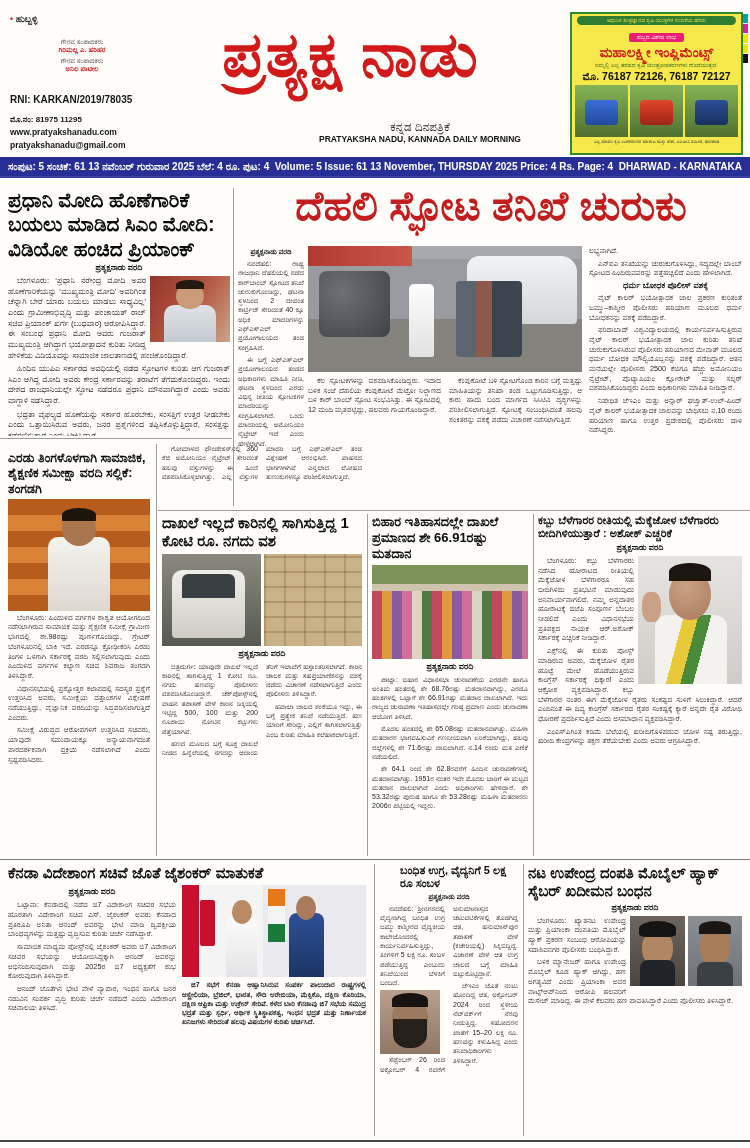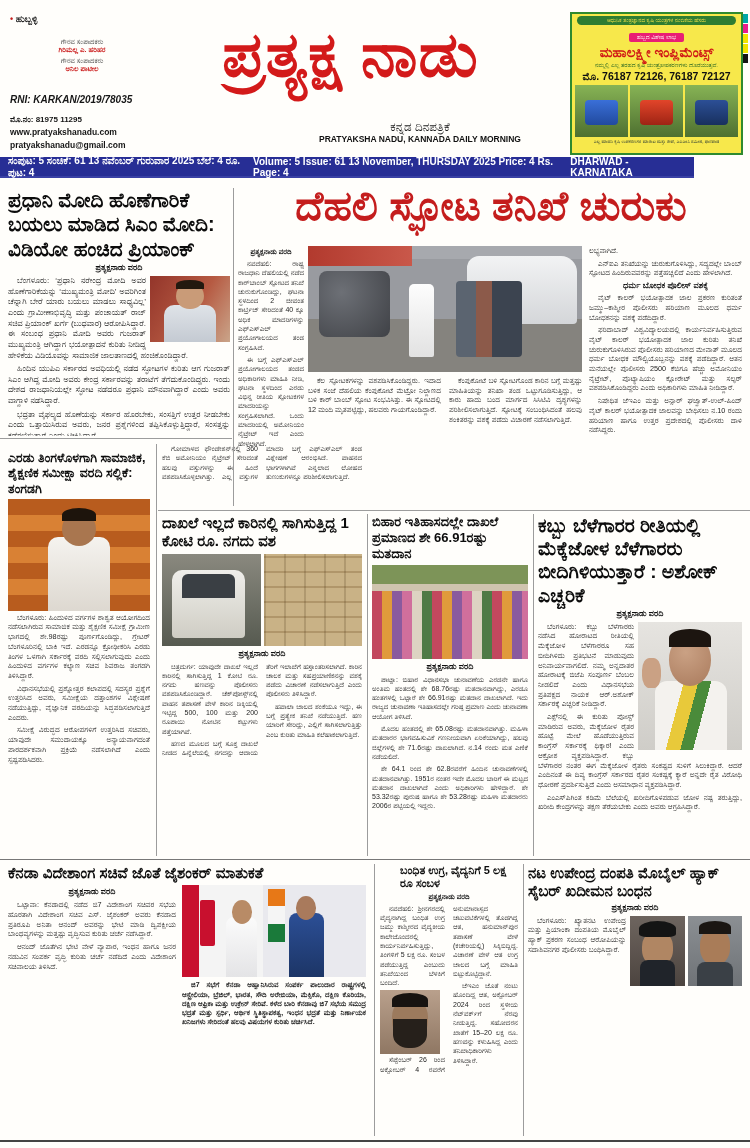--- a/index.html
+++ b/index.html
@@ -53,21 +53,21 @@
   <div class="abs" style="left:10px;top:14px;font-size:9px;font-weight:bold;color:#222;">
     <span class="red">•</span>
     <span>ಹುಬ್ಬಳ್ಳಿ</span>
   </div>
   <div class="abs" style="left:22px;top:38px;width:120px;">
     <p class="edlabel">ಗೌರವ ಸಂಪಾದಕರು</p>
     <p class="edname">ಗಿರಿಮಲ್ಲ ಎ. ಹರಿಹರ</p>
     <p class="edlabel">ಗೌರವ ಸಂಪಾದಕರು</p>
     <p class="edname">ಅನಿಲ ಪಾಟೀಲ</p>
   </div>
-  <div class="abs hinfo" style="left:10px;top:92px;font-size:10px;font-style:italic;">RNI: KARKAN/2019/78035</div>
+  <div class="abs hinfo" style="left:10px;top:92px;font-size:10px;">RNI: KARKAN/2019/78035</div>
   <div class="abs hinfo" style="left:10px;top:114px;">
     <div style="font-size:8px;">ಮೊ.ನಂ: 81975 11295</div>
     <div>www.pratyakshanadu.com</div>
     <div>pratyakshanadu@gmail.com</div>
   </div>
 
   <div class="abs" style="left:138px;top:22px;width:425px;">
     <div id="masthead">ಪ್ರತ್ಯಕ್ಷ ನಾಡು</div>
   </div>
   <div class="abs" style="left:280px;top:120px;width:280px;">
@@ -96,21 +96,21 @@
   </div>
 
   <div class="marks">
     <i style="background:#00a6a6;"></i>
       <i style="background:#e91e8c;"></i>
     <i style="background:#f2e400;"></i>
       <i style="background:#f2e400;"></i>
     <i style="background:#141414;"></i>
   </div>
 
-  <div id="infobar" class="abs" style="left:0;top:157px;width:694px;height:21px;">
+  <div id="infobar" class="abs" style="left:0;top:157px;width:750px;height:21px;">
     <span>ಸಂಪುಟ: 5   ಸಂಚಿಕೆ: 61   13 ನವೆಂಬರ್ ಗುರುವಾರ 2025   ಬೆಲೆ: 4 ರೂ.   ಪುಟ: 4</span>
     <span>Volume: 5   Issue: 61  13 November, THURSDAY 2025   Price: 4 Rs. Page: 4</span>
     <span>DHARWAD - KARNATAKA</span>
   </div>
 
   <div class="abs" style="left:8px;top:188px;width:222px;height:248px;overflow:hidden;">
     <h2 class="hl" style="font-size:20px;">ಪ್ರಧಾನಿ ಮೋದಿ ಹೊಣೆಗಾರಿಕೆ ಬಯಲು ಮಾಡಿದ ಸಿಎಂ ಮೋದಿ: ವಿಡಿಯೋ ಹಂಚಿದ ಪ್ರಿಯಾಂಕ್</h2>
     <div class="byline">ಪ್ರತ್ಯಕ್ಷನಾಡು ವರದಿ</div>
     <div class="ph fr" style="width:80px;height:66px;background:linear-gradient(120deg,#93352a,#b65a42 55%,#caa58a);">
       <i style="left:18%;top:44%;width:64%;height:56%;background:linear-gradient(#dfe3e8,#c4cad2);border-radius:10px 10px 0 0;"></i>
@@ -191,39 +191,40 @@
   <div class="abs" style="left:372px;top:514px;width:156px;height:342px;overflow:hidden;">
     <h2 class="hl" style="font-size:13px;">ಬಿಹಾರ ಇತಿಹಾಸದಲ್ಲೇ ದಾಖಲೆ ಪ್ರಮಾಣದ ಶೇ 66.91ರಷ್ಟು ಮತದಾನ</h2>
     <div class="ph" style="width:156px;height:94px;margin:3px 0;background:linear-gradient(#7d9458 0 20%,#cfc4ae 20% 28%,rgba(0,0,0,0) 28%),repeating-linear-gradient(90deg,#c2485e 0 10px,#e09a3b 10px 20px,#8a5a9e 20px 30px,#d06f9c 30px 40px,#ddd3c2 40px 50px,#4f7a46 50px 60px);"></div>
     <div class="byline">ಪ್ರತ್ಯಕ್ಷನಾಡು ವರದಿ</div>
     <p class="t tiny">ಪಾಟ್ನಾ: ಬಿಹಾರ ವಿಧಾನಸಭಾ ಚುನಾವಣೆಯ ಎರಡನೇ ಹಾಗೂ ಅಂತಿಮ ಹಂತದಲ್ಲಿ ಶೇ 68.76ರಷ್ಟು ಮತದಾನವಾಗಿದ್ದು, ಎರಡೂ ಹಂತಗಳಲ್ಲಿ ಒಟ್ಟಾರೆ ಶೇ 66.91ರಷ್ಟು ಮತದಾನ ದಾಖಲಾಗಿದೆ. ಇದು ರಾಜ್ಯದ ಚುನಾವಣಾ ಇತಿಹಾಸದಲ್ಲೇ ಗರಿಷ್ಠ ಪ್ರಮಾಣ ಎಂದು ಚುನಾವಣಾ ಆಯೋಗ ತಿಳಿಸಿದೆ.</p>
     <p class="t tiny">ಮೊದಲ ಹಂತದಲ್ಲಿ ಶೇ 65.08ರಷ್ಟು ಮತದಾನವಾಗಿತ್ತು. ಮಹಿಳಾ ಮತದಾರರ ಭಾಗವಹಿಸುವಿಕೆ ಗಣನೀಯವಾಗಿ ಏರಿಕೆಯಾಗಿದ್ದು, ಹಲವು ಜಿಲ್ಲೆಗಳಲ್ಲಿ ಶೇ 71.6ರಷ್ಟು ದಾಖಲಾಗಿದೆ. ನ.14 ರಂದು ಮತ ಎಣಿಕೆ ನಡೆಯಲಿದೆ.</p>
     <p class="t tiny">ಶೇ 64.1 ರಿಂದ ಶೇ 62.8ರವರೆಗೆ ಹಿಂದಿನ ಚುನಾವಣೆಗಳಲ್ಲಿ ಮತದಾನವಾಗಿತ್ತು. 1951ರ ನಂತರ ಇದೇ ಮೊದಲ ಬಾರಿಗೆ ಈ ಮಟ್ಟದ ಮತದಾನ ದಾಖಲಾಗಿದೆ ಎಂದು ಅಧಿಕಾರಿಗಳು ಹೇಳಿದ್ದಾರೆ. ಶೇ 53.32ರಷ್ಟು ಪುರುಷ ಹಾಗೂ ಶೇ 53.28ರಷ್ಟು ಮಹಿಳಾ ಮತದಾರರು 2006ರ ಪಟ್ಟಿಯಲ್ಲಿ ಇದ್ದರು.</p>
   </div>
 
   <div class="abs" style="left:538px;top:514px;width:204px;height:342px;overflow:hidden;">
-    <h2 class="hl" style="font-size:19px;">ಕಬ್ಬು ಬೆಳೆಗಾರರ ರೀತಿಯಲ್ಲಿ ಮೆಕ್ಕೆಜೋಳ ಬೆಳೆಗಾರರು ಬೀದಿಗಿಳಿಯುತ್ತಾರೆ : ಅಶೋಕ್ ಎಚ್ಚರಿಕೆ</h2>
+    <h2 class="hl" style="font-size:11px;">ಕಬ್ಬು ಬೆಳೆಗಾರರ ರೀತಿಯಲ್ಲಿ ಮೆಕ್ಕೆಜೋಳ ಬೆಳೆಗಾರರು ಬೀದಿಗಿಳಿಯುತ್ತಾರೆ : ಅಶೋಕ್ ಎಚ್ಚರಿಕೆ</h2>
     <div class="byline">ಪ್ರತ್ಯಕ್ಷನಾಡು ವರದಿ</div>
     <div class="ph fr" style="width:104px;height:128px;background:linear-gradient(#e6e4e0,#cfcdc8);">
       <i style="left:16%;top:46%;width:70%;height:56%;background:linear-gradient(105deg,#f4f2ee 0 32%,#e8c93a 32% 48%,#4a8b3a 48% 62%,#f4f2ee 62%);border-radius:12px 12px 0 0;"></i>
       <i style="left:30%;top:10%;width:40%;height:40%;background:radial-gradient(circle at 40% 35%,#caa184,#a97a5c);border-radius:50%;"></i>
       <i style="left:30%;top:6%;width:40%;height:14%;background:#1c1510;border-radius:50% 50% 0 0;"></i>
       <i style="left:4%;top:28%;width:18%;height:24%;background:#caa184;border-radius:40%;"></i>
     </div>
     <p class="t small">ಬೆಂಗಳೂರು: ಕಬ್ಬು ಬೆಳೆಗಾರರು ನಡೆಸಿದ ಹೋರಾಟದ ರೀತಿಯಲ್ಲಿ ಮೆಕ್ಕೆಜೋಳ ಬೆಳೆಗಾರರೂ ಸಹ ಬೀದಿಗಿಳಿದು ಪ್ರತಿಭಟನೆ ಮಾಡುವುದು ಅನಿವಾರ್ಯವಾಗಲಿದೆ. ನಮ್ಮ ಅನ್ನದಾತರ ಹೋರಾಟಕ್ಕೆ ಬಿಜೆಪಿ ಸಂಪೂರ್ಣ ಬೆಂಬಲ ನೀಡಲಿದೆ ಎಂದು ವಿಧಾನಸಭೆಯ ಪ್ರತಿಪಕ್ಷದ ನಾಯಕ ಆರ್.ಅಶೋಕ್ ಸರ್ಕಾರಕ್ಕೆ ಎಚ್ಚರಿಕೆ ನೀಡಿದ್ದಾರೆ.</p>
     <p class="t small">ಎಕ್ಸ್‌ನಲ್ಲಿ ಈ ಕುರಿತು ಪೋಸ್ಟ್ ಮಾಡಿರುವ ಅವರು, ಮೆಕ್ಕೆಜೋಳ ರೈತರ ಹೊಟ್ಟೆ ಮೇಲೆ ಹೊಡೆಯುತ್ತಿರುವ ಕಾಂಗ್ರೆಸ್ ಸರ್ಕಾರಕ್ಕೆ ಧಿಕ್ಕಾರ! ಎಂದು ಆಕ್ರೋಶ ವ್ಯಕ್ತಪಡಿಸಿದ್ದಾರೆ. ಕಬ್ಬು ಬೆಳೆಗಾರರ ನಂತರ ಈಗ ಮೆಕ್ಕೆಜೋಳ ರೈತರು ಸಂಕಷ್ಟದ ಸುಳಿಗೆ ಸಿಲುಕಿದ್ದಾರೆ. ಆದರೆ ಎಂದಿನಂತೆ ಈ ದಿವ್ಯ ಕಾಂಗ್ರೆಸ್ ಸರ್ಕಾರದ ರೈತರ ಸಂಕಷ್ಟಕ್ಕೆ ಕ್ಯಾರೆ ಅನ್ನದೇ ರೈತ ವಿರೋಧಿ ಧೋರಣೆ ಪ್ರದರ್ಶಿಸುತ್ತಿದೆ ಎಂದು ಅಸಮಾಧಾನ ವ್ಯಕ್ತಪಡಿಸಿದ್ದಾರೆ.</p>
     <p class="t small">ಎಂಎಸ್‌ಪಿಗಿಂತ ಕಡಿಮೆ ಬೆಲೆಯಲ್ಲಿ ಖರೀದಿಗೊಳಪಡುವ ಜೋಳ ನಷ್ಟ ತರುತ್ತಿದ್ದು, ಖರೀದಿ ಕೇಂದ್ರಗಳನ್ನು ತಕ್ಷಣ ತೆರೆಯಬೇಕು ಎಂದು ಅವರು ಆಗ್ರಹಿಸಿದ್ದಾರೆ.</p>
   </div>
 
   <div class="abs" style="left:8px;top:864px;width:360px;height:272px;overflow:hidden;">
     <h2 class="hl" style="font-size:15px;">ಕೆನಡಾ ವಿದೇಶಾಂಗ ಸಚಿವೆ ಜೊತೆ ಜೈಶಂಕರ್ ಮಾತುಕತೆ</h2>
     <div style="display:flex;gap:6px;margin-top:3px;">
       <div style="width:168px;">
         <div class="byline">ಪ್ರತ್ಯಕ್ಷನಾಡು ವರದಿ</div>
         <p class="t small">ಒಟ್ಟಾವಾ: ಕೆನಡಾದಲ್ಲಿ ನಡೆದ ಜಿ7 ವಿದೇಶಾಂಗ ಸಚಿವರ ಸಭೆಯ ಹೊರತಾಗಿ ವಿದೇಶಾಂಗ ಸಚಿವ ಎಸ್. ಜೈಶಂಕರ್ ಅವರು ಕೆನಡಾದ ಪ್ರತಿರೂಪಿ ಅನಿತಾ ಆನಂದ್ ಅವರನ್ನು ಭೇಟಿ ಮಾಡಿ ದ್ವಿಪಕ್ಷೀಯ ಬಾಂಧವ್ಯಗಳನ್ನು ಮತ್ತಷ್ಟು ವೃದ್ಧಿಸುವ ಕುರಿತು ಚರ್ಚೆ ನಡೆಸಿದ್ದಾರೆ.</p>
+        <p class="t small">ಸಾಮಾಜಿಕ ಮಾಧ್ಯಮ ಪೋಸ್ಟ್‌ನಲ್ಲಿ ಜೈಶಂಕರ್ ಅವರು ಜಿ7 ವಿದೇಶಾಂಗ ಸಚಿವರ ಸಭೆಯನ್ನು ಆಯೋಜಿಸಿದ್ದಕ್ಕಾಗಿ ಆನಂದ್ ಅವರನ್ನು ಅಭಿನಂದಿಸುವುದಾಗಿ ಮತ್ತು 2025ರ ಜಿ7 ಅಧ್ಯಕ್ಷತೆಗೆ ಶುಭ ಕೋರುವುದಾಗಿ ತಿಳಿಸಿದ್ದಾರೆ.</p>
         <p class="t small">ಆನಂದ್ ಜೊತೆಗಿನ ಭೇಟಿ ವೇಳೆ ವ್ಯಾಪಾರ, ಇಂಧನ ಹಾಗೂ ಜನರ ನಡುವಿನ ಸಂಪರ್ಕ ವೃದ್ಧಿ ಕುರಿತು ಚರ್ಚೆ ನಡೆದಿದೆ ಎಂದು ವಿದೇಶಾಂಗ ಸಚಿವಾಲಯ ತಿಳಿಸಿದೆ.</p>
       </div>
       <div style="width:184px;">
         <div class="ph" style="width:184px;height:92px;background:linear-gradient(90deg,#c8102e 0 9%,#f4f4f4 9% 44%,#e9e9ee 44%);">
           <i style="left:10%;top:16%;width:8%;height:50%;background:#c8102e;border-radius:2px;"></i>
           <i style="left:47%;top:4%;width:9%;height:58%;background:linear-gradient(#e77817 0 33%,#f5f5f5 33% 66%,#1a7a3a 66%);"></i>
           <i style="left:24%;top:34%;width:17%;height:66%;background:linear-gradient(#fbfbfb,#e4e4e6);border-radius:8px 8px 0 0;"></i>
           <i style="left:27%;top:16%;width:11%;height:26%;background:#b88b66;border-radius:50%;"></i>
           <i style="left:58%;top:30%;width:19%;height:70%;background:linear-gradient(#2c4f96,#1c3566);border-radius:8px 8px 0 0;"></i>
           <i style="left:62%;top:12%;width:11%;height:26%;background:#a97a5c;border-radius:50%;"></i>
@@ -257,20 +258,21 @@
         <i style="left:16%;top:8%;width:68%;height:22%;background:#141414;border-radius:50% 50% 20% 20%;"></i>
         <i style="left:18%;top:64%;width:64%;height:40%;background:#20242a;border-radius:8px 8px 0 0;"></i>
       </div>
       <div class="ph" style="width:54px;height:70px;background:linear-gradient(#8b8f93,#6f7377);">
         <i style="left:22%;top:18%;width:56%;height:52%;background:#a97c58;border-radius:45%;"></i>
         <i style="left:20%;top:8%;width:60%;height:18%;background:#1a1613;border-radius:50% 50% 0 0;"></i>
         <i style="left:16%;top:66%;width:68%;height:38%;background:#3a4046;border-radius:8px 8px 0 0;"></i>
       </div>
     </div>
     <p class="t small">ಬೆಂಗಳೂರು: ಖ್ಯಾತನಟ ಉಪೇಂದ್ರ ಮತ್ತು ಪ್ರಿಯಾಂಕಾ ದಂಪತಿಯ ಮೊಬೈಲ್ ಹ್ಯಾಕ್ ಪ್ರಕರಣ ಸಂಬಂಧ ಆರೋಪಿಯನ್ನು ಸದಾಶಿವನಗರ ಪೊಲೀಸರು ಬಂಧಿಸಿದ್ದಾರೆ.</p>
+    <p class="t small">ಬಳಿಕ ಮ್ಯಾನೇಜರ್ ಹಾಗೂ ಉಪೇಂದ್ರ ಮೊಬೈಲ್ ಕೂಡ ಹ್ಯಾಕ್ ಆಗಿದ್ದು, ಹಣ ಅಗತ್ಯವಿದೆ ಎಂದು ಪ್ರಿಯಾಂಕಾ ಅವರ ವಾಟ್ಸ್‌ಆಪ್‌ನಿಂದ ಆರೋಪಿ ಹಲವರಿಗೆ ಮೆಸೇಜ್ ಮಾಡಿದ್ದ. ಈ ವೇಳೆ ಕೆಲವರು ಹಣ ಪಾವತಿಸಿದ್ದಾರೆ ಎಂದು ಪೊಲೀಸರು ತಿಳಿಸಿದ್ದಾರೆ.</p>
   </div>
 
   <div class="vline" style="left:233px;top:188px;height:318px;"></div>
   <div class="hline" style="left:0;top:438px;width:232px;"></div>
   <div class="vline" style="left:156px;top:444px;height:412px;"></div>
   <div class="hline" style="left:158px;top:510px;width:592px;"></div>
   <div class="vline" style="left:367px;top:514px;height:342px;"></div>
   <div class="vline" style="left:533px;top:514px;height:342px;"></div>
   <div class="hline" style="left:0;top:859px;width:750px;background:#777;"></div>
   <div class="vline" style="left:374px;top:864px;height:272px;"></div>

